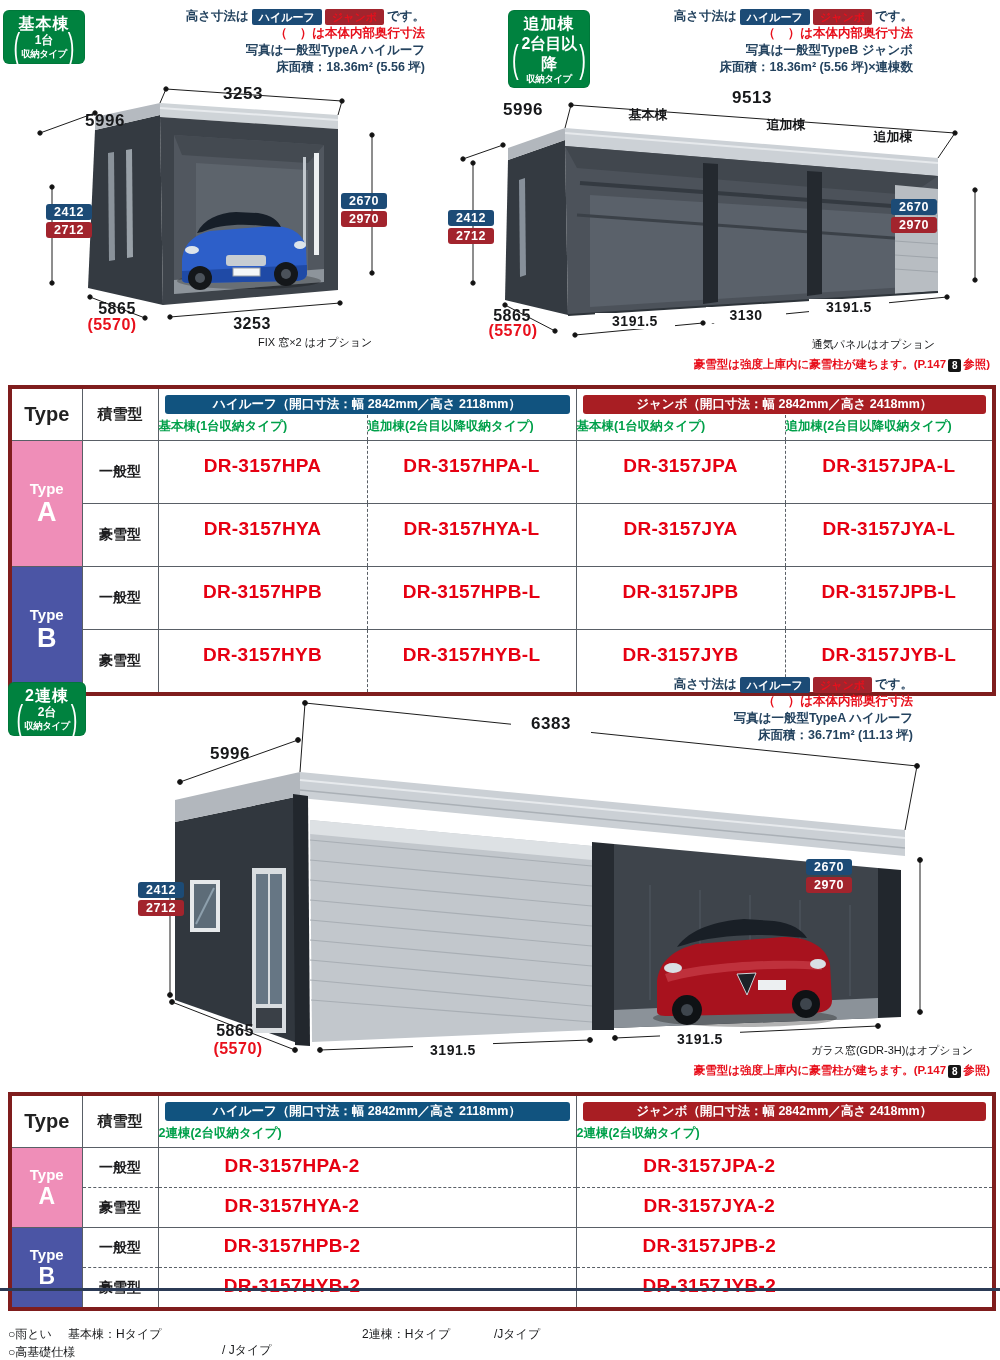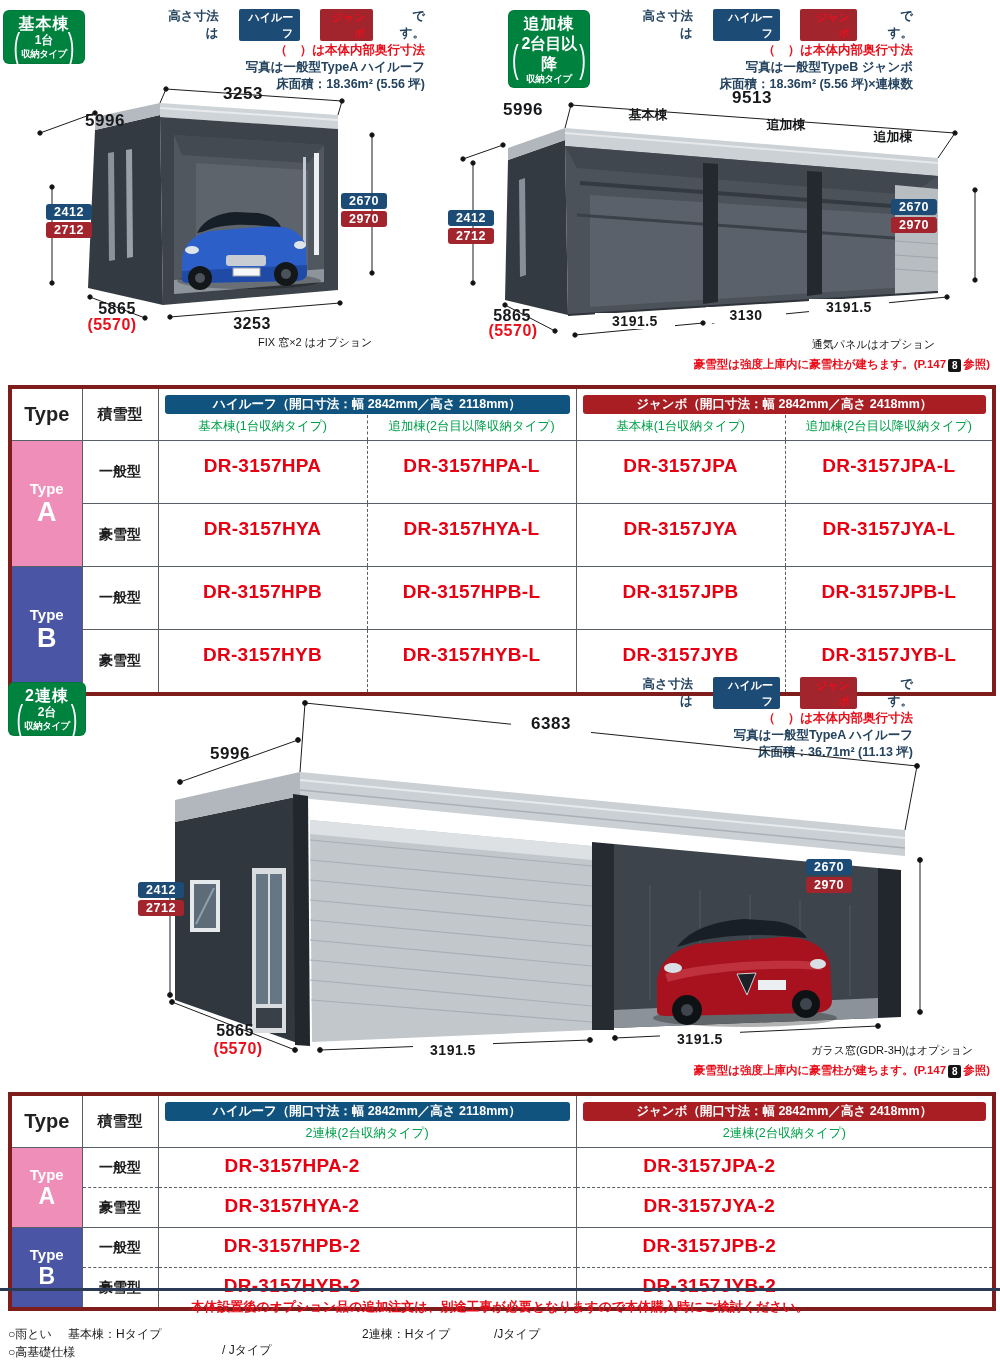--- a/index.html
+++ b/index.html
@@ -15,21 +15,21 @@
     box-shadow:0 0 0 1px rgba(0,0,0,0.08) inset;
   }
   .cb-title { font-size:16px; font-weight:bold; line-height:1.15; letter-spacing:1px; }
   .cb-sub { display:flex; align-items:center; justify-content:center; margin-top:1px; }
   .cb-paren { font-size:20px; font-weight:400; transform:scaleY(1.9); line-height:1; padding:0 1px; }
   .cb-sub1 { font-size:12px; font-weight:bold; line-height:1.15; }
   .cb-sub2 { font-size:9.5px; font-weight:bold; line-height:1.2; letter-spacing:-0.5px; }
   
   .notes { position:absolute; text-align:right; font-size:12.5px; line-height:17px;
            color:var(--navy-text,#24435f); font-weight:bold; }
-  .notes .nrow { display:flex; justify-content:flex-end; align-items:center; gap:20px; }
+  .notes .nrow { display:flex; justify-content:flex-end; align-items:center; gap:3px; }
   .notes .red { color:var(--note-red,#e8101c); }
   .inline-badge { display:inline-block; color:#fff; font-size:11px; font-weight:bold;
            padding:0 7px; border-radius:2px; line-height:16px; }
   .inline-badge.blue { background:var(--badge-navy,#1c4b76); }
   .inline-badge.red  { background:var(--badge-red,#a2242d); }
   
   .dim { position:absolute; width:80px; text-align:center; font-weight:bold;
          font-size:16px; color:#17181a; letter-spacing:0.5px; }
   .dim-lg { font-size:17px; }
   .dim-sm { font-size:14px; }
@@ -49,21 +49,21 @@
              font-weight:bold; color:#17181a; }
   .illus { position:absolute; }
   
   .ptable { position:absolute; border-collapse:collapse; table-layout:fixed;
             background:#fff; border:4px solid #7f1d1d; }
   .ptable th,.ptable td { border:1px solid #595f66; padding:0; }
   .h-type { font-size:20px; font-weight:600; color:#222; text-align:center; }
   .h-snow { font-size:15px; font-weight:bold; color:#222; text-align:center; }
   .h-group { border-bottom:none !important;margin-top:48px; }
   .h-sub { border-top:none !important; color:var(--green-text,#00a04a); font-size:12.5px;
-           font-weight:normal; text-align:center; padding-bottom:3px !important; }
+           font-weight:bold; text-align:left; padding-bottom:3px !important; }
   .gbar { display:block; margin:4px 6px 0; border-radius:3px; color:#fff;
           font-size:12.5px; font-weight:bold; line-height:19px; text-align:center; }
   .gbar.blue { background:var(--navy,#11537f); }
   .gbar.red  { background:var(--red-bar,#a81e23); }
   .hr1 th { height:26px; }
   .hr2 th { height:22px; }
   .t1 tbody td { height:50px; }
   .t2 tbody td { height:35px; }
   .typecell { text-align:center; vertical-align:middle; }
   .typecell.pink { background:var(--pink,#ef8eb8); }
@@ -506,21 +506,20 @@
       </tr>
       <tr>
         <td class="snow dash-t">豪雪型</td>
         <td class="code dash-t">DR-3157HYB-2</td>
         <td class="code dash-t">DR-3157JYB-2</td>
       </tr>
     </tbody>
   </table>
 
   <div class="footer-divider"></div>
-  <div class="footer-warning">本体設置後のオプション品の追加注文は、別途工事が必要となりますので本体購入時にご検討ください。</div>
   <div class="footer-opts">
     <span style="left:8px; top:0;">○雨とい</span>
     <span style="left:68px; top:0;">基本棟：Hタイプ</span>
     <span style="left:222px; top:16px;">/ Jタイプ</span>
     <span style="left:362px; top:0;">2連棟：Hタイプ</span>
     <span style="left:494px; top:0;">/Jタイプ</span>
     <span style="left:8px; top:18px;">○高基礎仕様</span>
   </div>
 
 </div>

